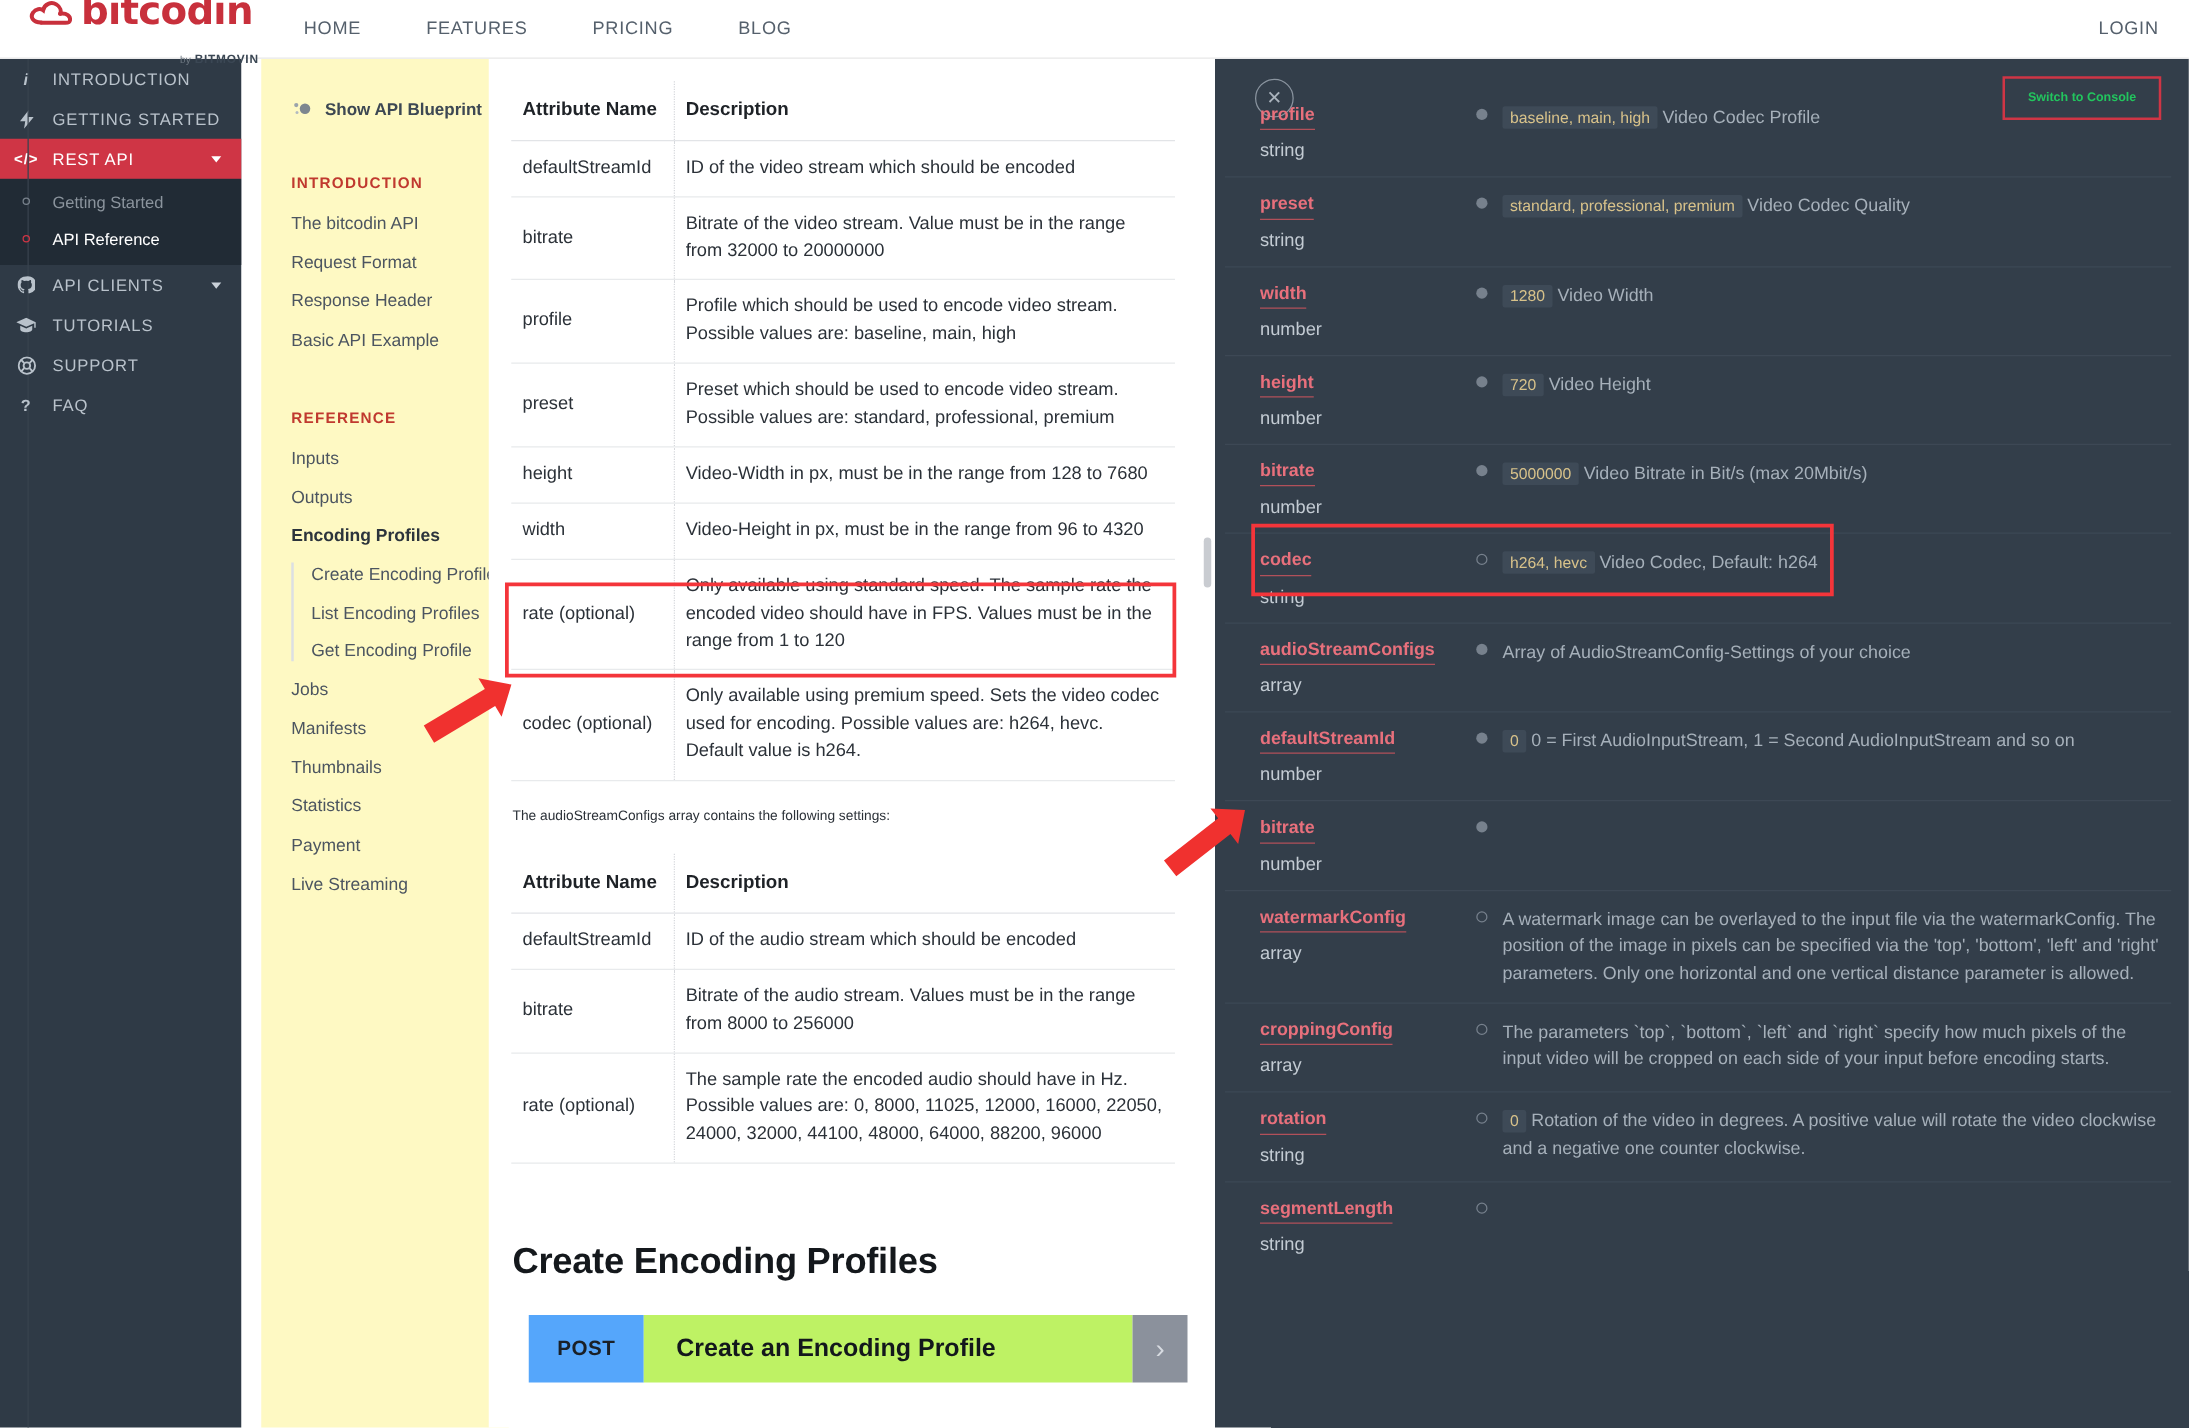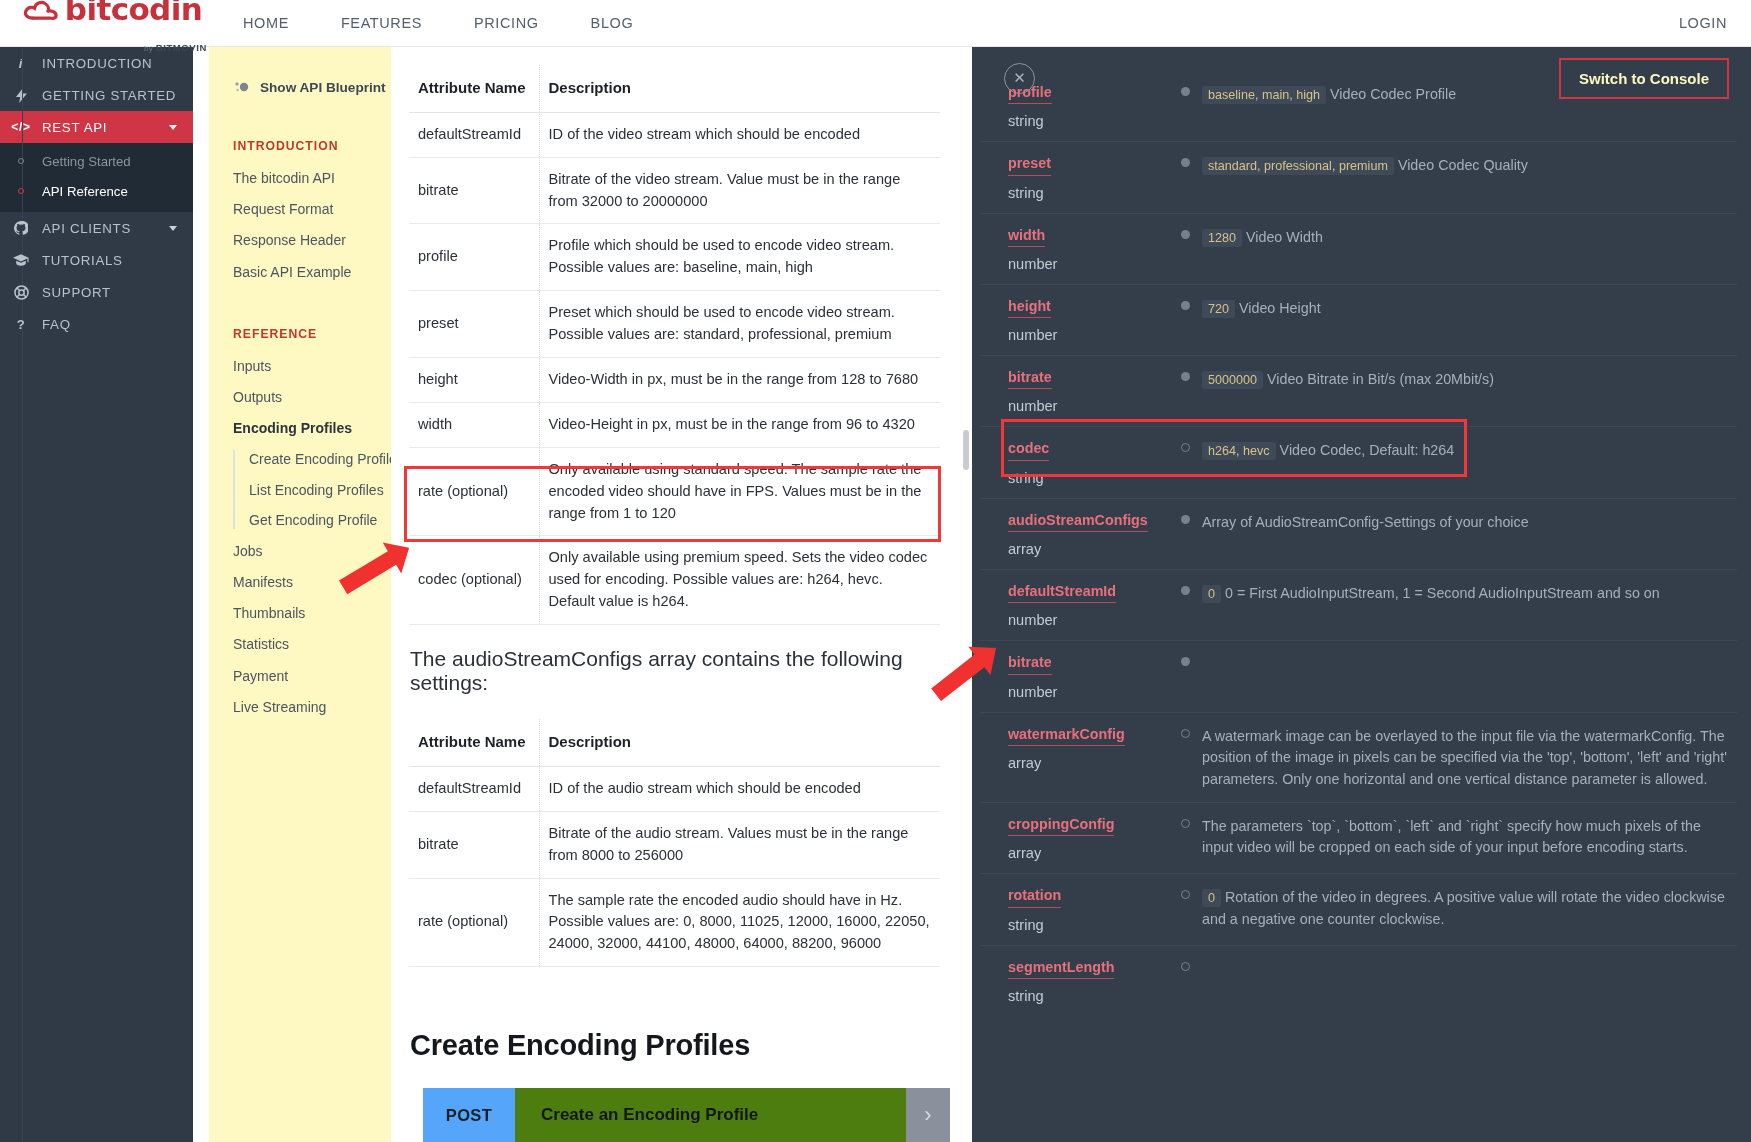--- a/index.html
+++ b/index.html
@@ -129,39 +129,39 @@
     border-bottom: 1px solid #e2e4e7; line-height: 1.25;
   }
   table.doc th.c1 { border-right: 1px dotted #d7d9dd; }
   table.doc td {
     font-size: 14.6px; color: #2b3138; line-height: 1.5;
     padding: 11px 8px 11px 9px; vertical-align: middle;
     border-bottom: 1px solid #e8eaec;
   }
   table.doc td.c1 { border-right: 1px dotted #d7d9dd; }
   .para {
-    font-size: 21px; color: #2b3138; margin: 22px 0 24px 1px;
+    font-size: 11px; color: #2b3138; margin: 22px 0 24px 1px;
   }
   h2.section {
     font-size: 29px; font-weight: bold; color: #14181c;
     margin: 62px 0 26px 1px; letter-spacing: -0.2px;
   }
   .endpoint {
     width: 527px; height: 54px; display: flex; align-items: stretch;
     margin-left: 14px;
   }
   .ep-method {
     width: 92px; background: #55a6fb; color: #1a2027;
     display: flex; align-items: center; justify-content: center;
     font-size: 16.5px; font-weight: bold; letter-spacing: 0.4px;
   }
   .ep-title {
-    flex: 1; background: #4d7c0f; color: #13171c;
+    flex: 1; background: #bef264; color: #13171c;
     display: flex; align-items: center; padding-left: 26px;
-    font-size: 17px; font-weight: bold;
+    font-size: 20px; font-weight: bold;
   }
   .ep-chev {
     width: 44px; background: #8b919c; display: flex;
     align-items: center; justify-content: center;
     color: #d7dbe1; font-size: 22px; font-weight: 300;
   }
 
   
   .scroll-track {
     position: absolute; left: 963px; top: 430px; width: 6px; height: 40px;
@@ -177,23 +177,23 @@
     height: 62px; display: flex; align-items: center;
     padding: 0 22px 0 32px;
   }
   .close-btn {
     width: 31px; height: 31px; border-radius: 50%;
     border: 1.5px solid #8a949f; color: #aab3bc;
     display: flex; align-items: center; justify-content: center;
     font-size: 15px; cursor: pointer;
   }
   .switch-btn {
-    margin-left: auto; border: 2px solid #cf3545; color: #fef9c3;
+    margin-left: auto; border: 2px solid #cf3545; color: #22c55e;
     background: transparent; padding: 10px 18px;
-    font-size: 15px; font-weight: bold; cursor: pointer;
+    font-size: 10px; font-weight: bold; cursor: pointer;
     font-family: "Liberation Sans", sans-serif;
   }
   .rp-list { padding: 0 14px 0 8px; position: relative; }
   .prow {
     display: flex; padding: 12px 10px 12px 28px;
     border-top: 1px solid #3d4855; position: relative;
   }
   .prow.first { border-top: none; }
   .pname { width: 160px; flex: none; padding-right: 8px; }
   .pname .nm {

